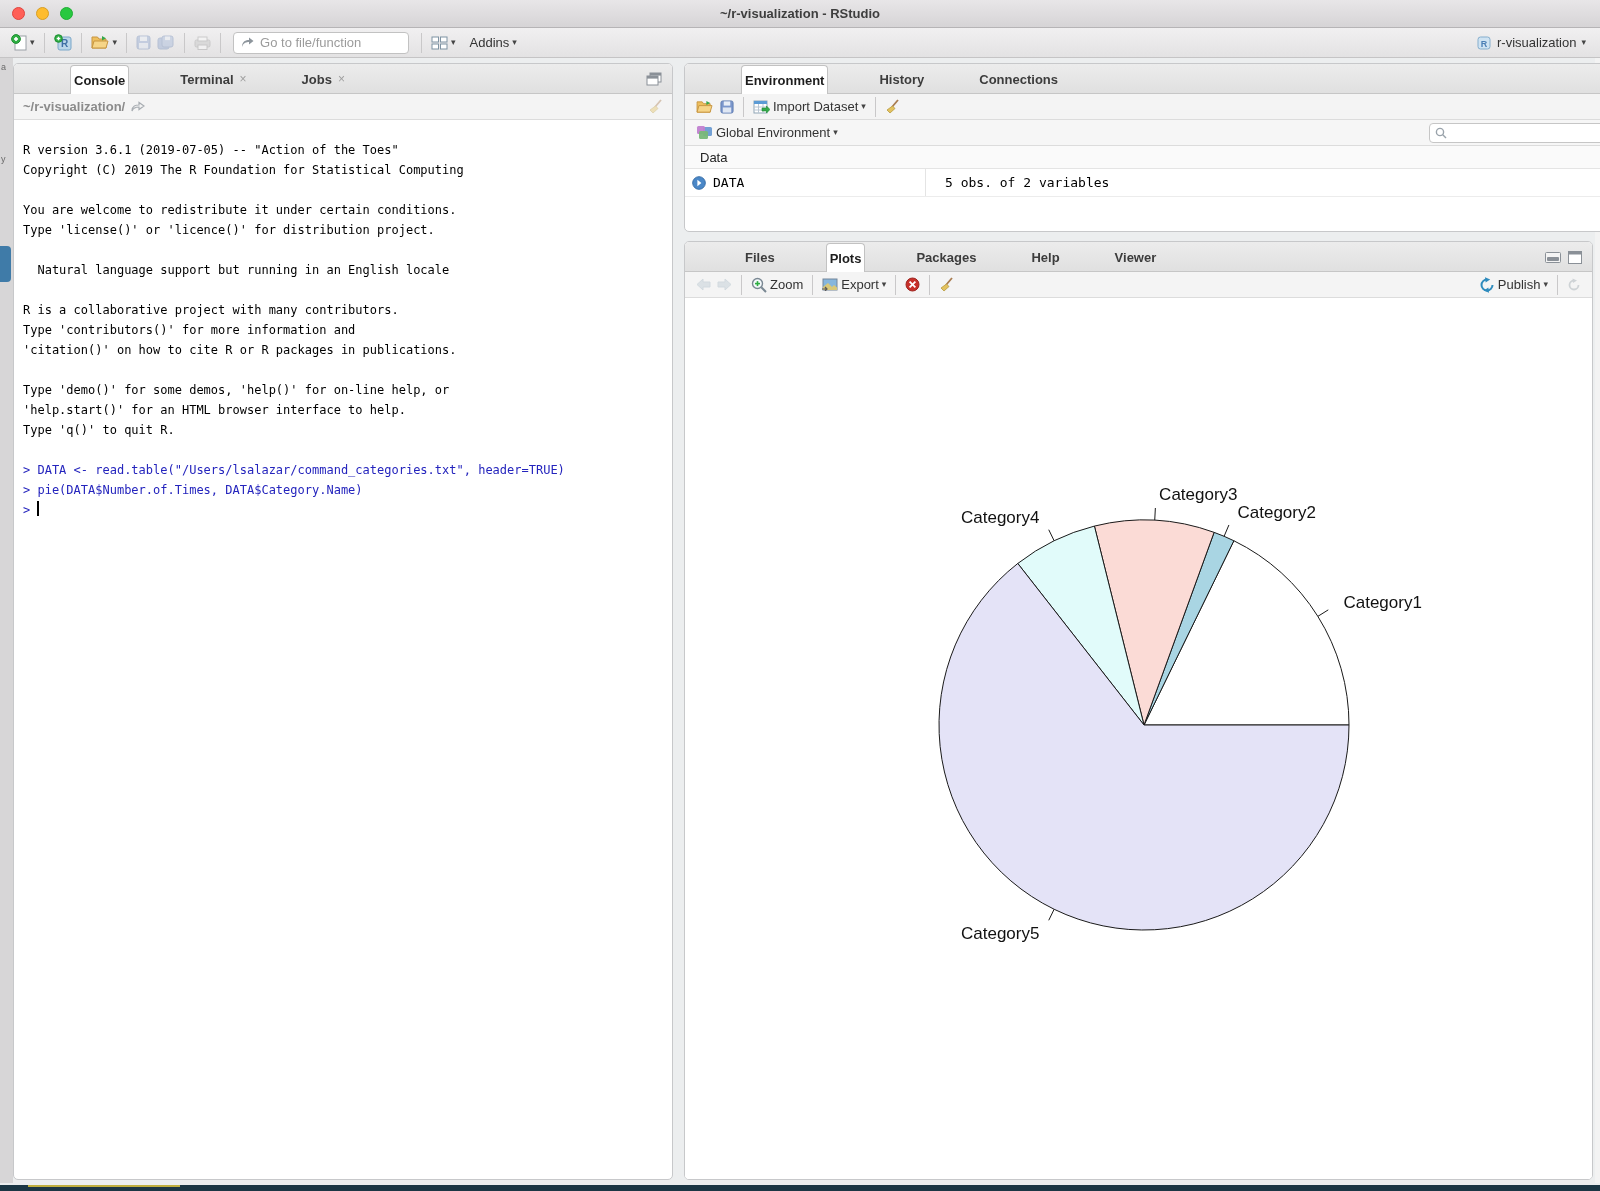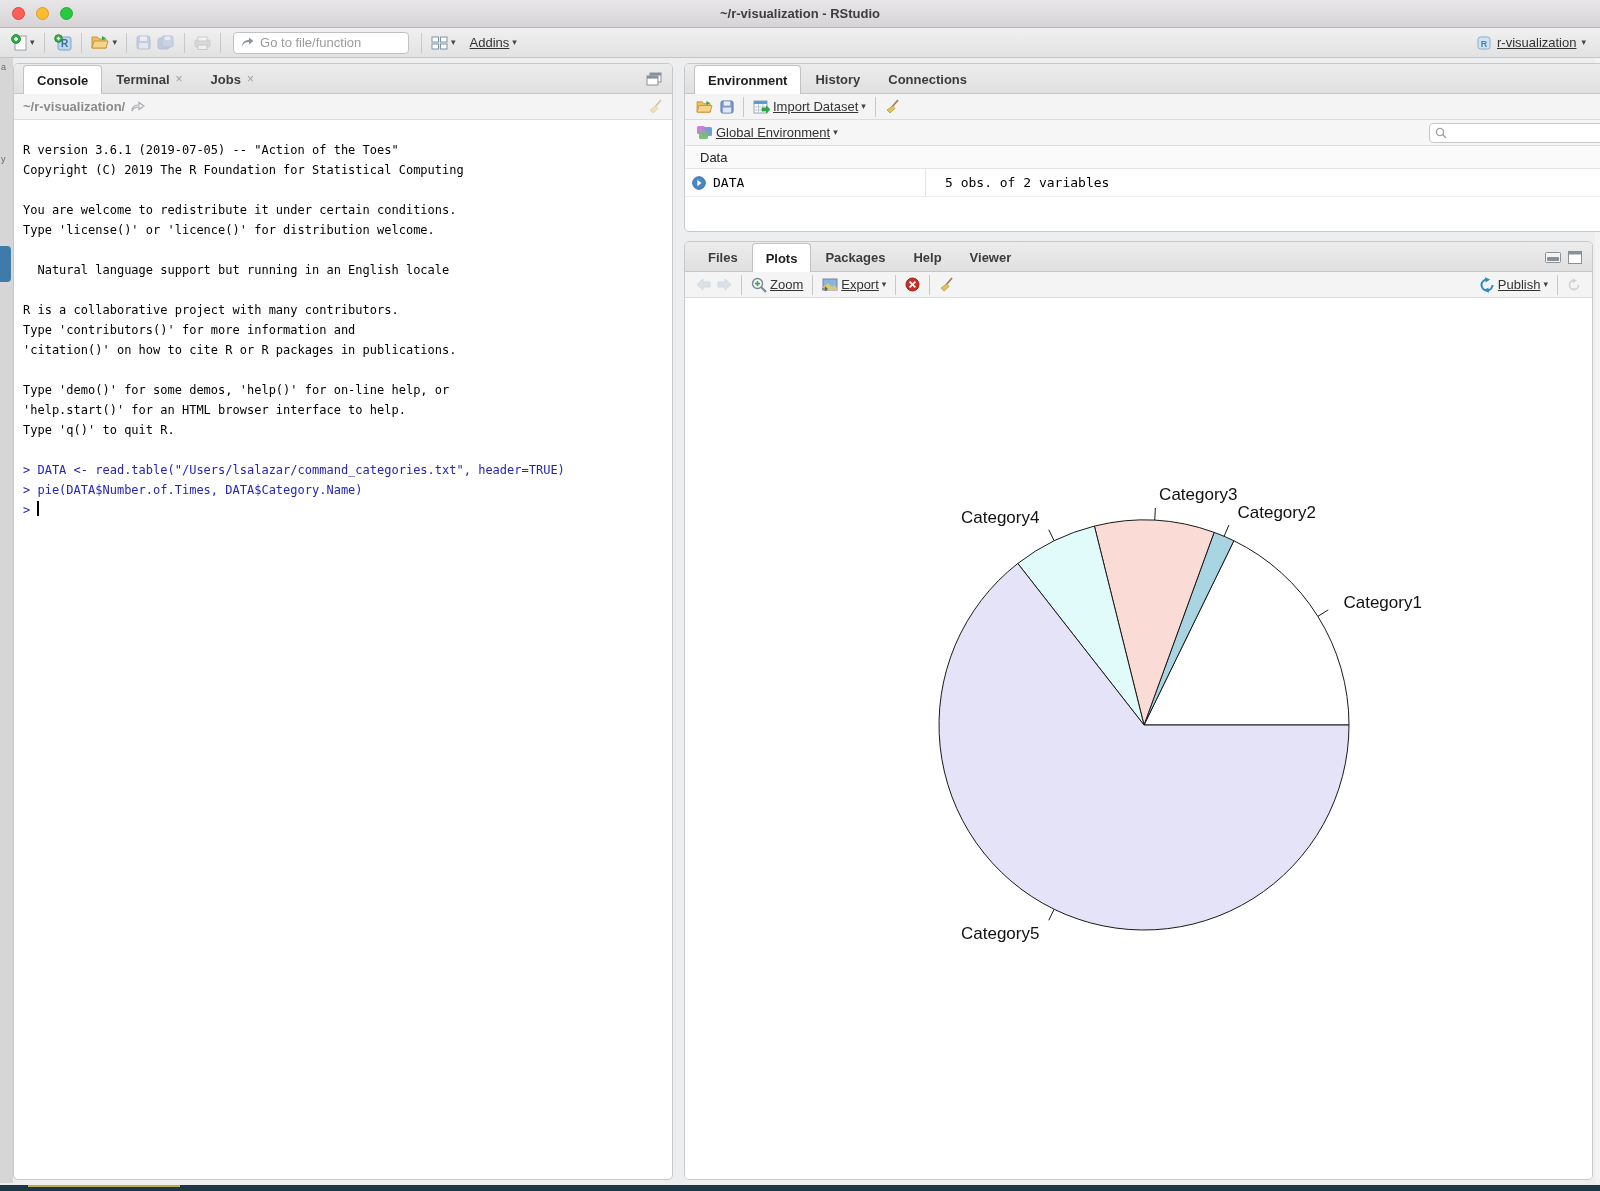--- a/index.html
+++ b/index.html
@@ -22,33 +22,33 @@
   .main-toolbar { position:absolute; left:0; top:28px; width:1600px; height:30px;
     background:linear-gradient(#f1f0f1,#e3e2e3); border-bottom:1px solid #c5c4c5;
     display:flex; align-items:center; padding:0 8px; }
   .tb-item { display:inline-flex; align-items:center; gap:3px; padding:2px 3px; border-radius:3px; }
   .sep { width:1px; height:20px; background:#c9c8c9; margin:0 6px; }
   .caret { font-size:9px; color:#444; line-height:1; }
   .disabled { opacity:.40; }
   .goto-box { display:flex; align-items:center; gap:6px; width:176px; height:22px;
     background:#fff; border:1px solid #c2c2c2; border-radius:4px; padding:0 7px; margin:0 6px; }
   .goto-box .ph { color:#9b9b9b; }
-  .tb-label { color:#333;text-decoration:underline; }
+  .tb-label { color:#333; }
   .project-btn { margin-left:auto; display:inline-flex; align-items:center; gap:5px; padding:2px 6px; }
 
   
   .pane { position:absolute; background:#fff; border:1px solid #c7c8ca; border-radius:5px; overflow:hidden; }
   #console-pane { left:13px; top:63px; width:660px; height:1117px; }
   #env-pane     { left:684px; top:63px; width:1051px; height:169px; }
   #plots-pane   { left:684px; top:241px; width:909px; height:939px; }
 
   .tabbar { height:30px; background:linear-gradient(#ececec,#e0e0e0); border-bottom:1px solid #c6c6c6;
     display:flex; align-items:flex-end; padding-left:9px; position:relative; }
-  .tab { display:inline-flex; align-items:center; gap:6px; height:29px; padding:0 13px;
-    font-weight:600; color:#3c3c3c; border:1px solid transparent; border-bottom:none; cursor:default; }
+  .tab { display:inline-flex; align-items:center; gap:6px; height:29px; padding:0 3px;
+    font-weight:600; color:#3c3c3c; border:1px solid transparent; border-bottom:none; cursor:default;margin-left:47px; }
   .tab.active { background:#fff; border-color:#c2c2c2; border-radius:4px 4px 0 0; margin-bottom:-1px; color:#1d1d1d; }
   .tab-close { color:#9f9f9f; font-size:12px; font-weight:400; }
   .tabbar-right { position:absolute; right:10px; top:0; height:30px; display:flex; align-items:center; gap:7px; }
 
   .subbar { height:26px; background:#f4f4f4; border-bottom:1px solid #dcdcdc;
     display:flex; align-items:center; padding:0 9px; position:relative; }
   .wd-text { color:#8b8b8b; font-weight:600; }
   .subbar-right { position:absolute; right:9px; display:flex; align-items:center; }
 
   
@@ -227,21 +227,21 @@
         <line x1="13" y1="1" x2="7" y2="8" stroke="#a97c50" stroke-width="1.8"></line>
         <path d="M7.5 7 L10 9.5 L5 14 L2 11 Z" fill="#e3c25f" stroke="#b89a3e" stroke-width="0.8"></path>
       </svg>
     </span>
   </div>
   <div id="console-body">
       <div class="console-line output">R version 3.6.1 (2019-07-05) -- "Action of the Toes"</div>
       <div class="console-line output">Copyright (C) 2019 The R Foundation for Statistical Computing</div>
       <div class="console-line output">&nbsp;</div>
       <div class="console-line output">You are welcome to redistribute it under certain conditions.</div>
-      <div class="console-line output">Type 'license()' or 'licence()' for distribution welcome.</div>
+      <div class="console-line output">Type 'license()' or 'licence()' for distribution project.</div>
       <div class="console-line output">&nbsp;</div>
       <div class="console-line output">  Natural language support but running in an English locale</div>
       <div class="console-line output">&nbsp;</div>
       <div class="console-line output">R is a collaborative project with many contributors.</div>
       <div class="console-line output">Type 'contributors()' for more information and</div>
       <div class="console-line output">'citation()' on how to cite R or R packages in publications.</div>
       <div class="console-line output">&nbsp;</div>
       <div class="console-line output">Type 'demo()' for some demos, 'help()' for on-line help, or</div>
       <div class="console-line output">'help.start()' for an HTML browser interface to help.</div>
       <div class="console-line output">Type 'q()' to quit R.</div>

